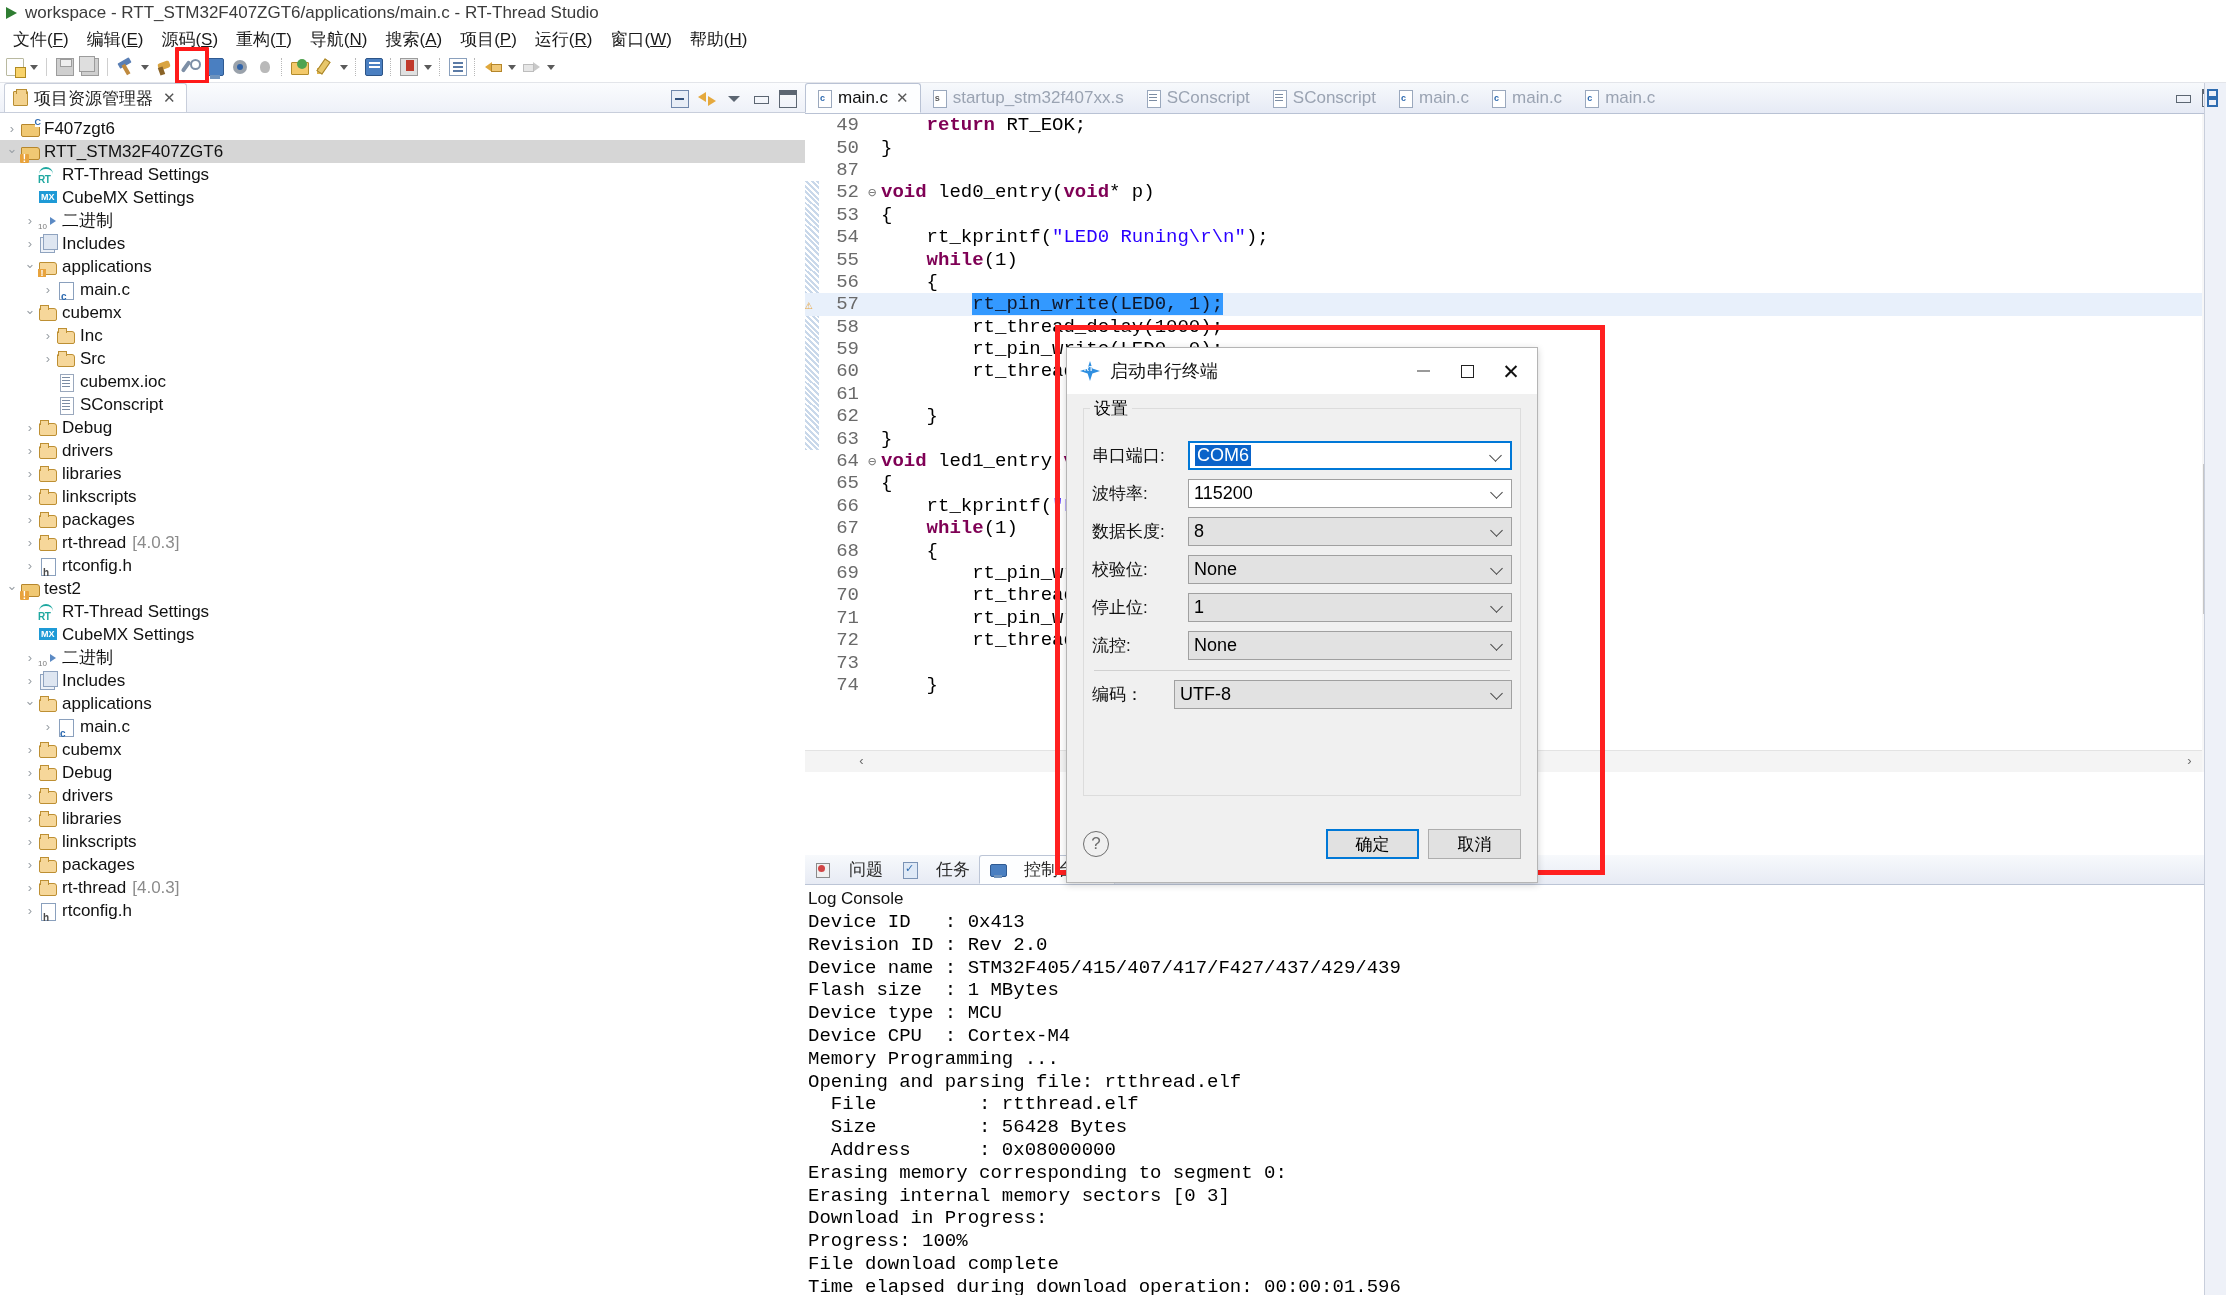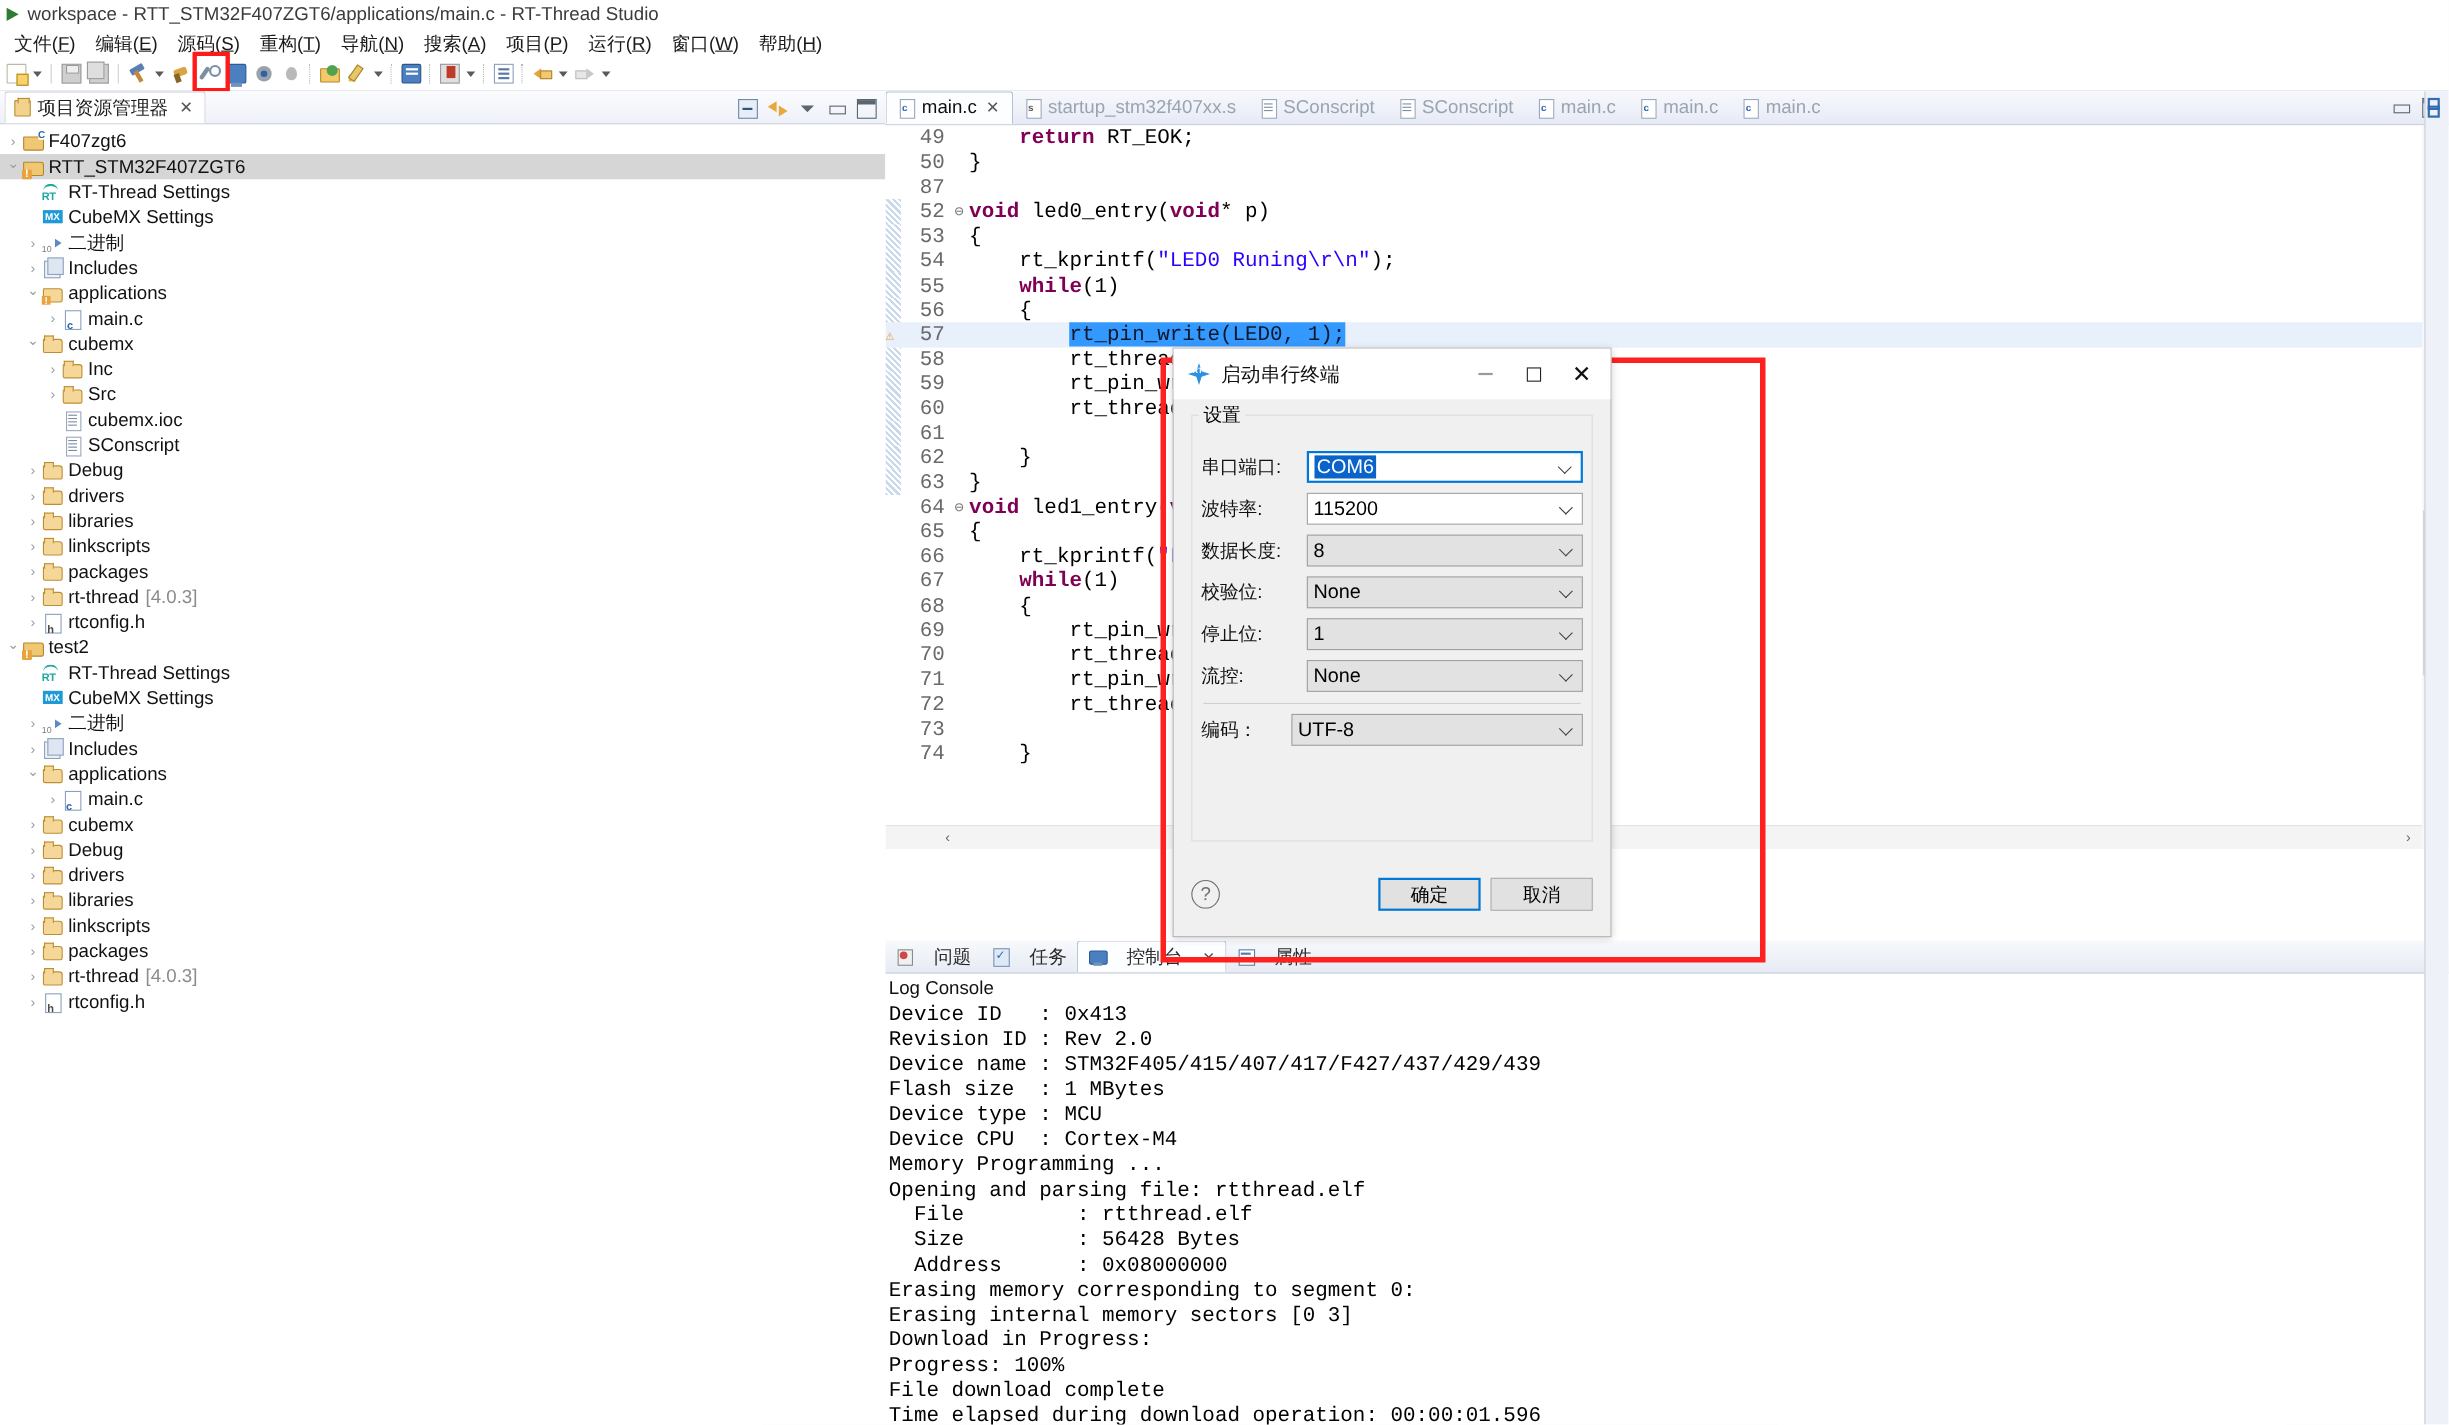--- a/index.html
+++ b/index.html
@@ -219,21 +219,21 @@
   .fr-ic { position:absolute; left:2px; top:6px; width:18px; height:18px;}
   .fr-ic::before{content:"";position:absolute;left:0;top:0;width:7px;height:7px;border:2px solid #2f6cb0;}
   .fr-ic::after{content:"";position:absolute;left:0;bottom:0;width:7px;height:7px;border:2px solid #2f6cb0;}
 
   
   .redbox {
     position:absolute; left:1055px; top:325px; width:550px; height:550px;
     border:5px solid #ff2020; background:transparent; z-index:40;
   }
   .dialog {
-    position:absolute; left:1066px; top:316px; width:399px; height:536px;
+    position:absolute; left:1066px; top:347px; width:472px; height:536px;
     background:#f0f0f0; border:1px solid #b5b5b5; z-index:50;
     box-shadow: 0 2px 7px rgba(0,0,0,.18);
     font-size:17px;
   }
   .dlg-title { height:46px; background:#fff; display:flex; align-items:center; padding:0 4px 0 12px;}
   .dlg-logo { width:22px;height:22px;position:relative;flex:none;margin-right:9px;}
   .dlg-logo::before{content:"";position:absolute;left:1px;top:1px;width:20px;height:20px;background:#2f8fe0;
      clip-path: polygon(50% 0%, 62% 38%, 100% 50%, 62% 62%, 50% 100%, 38% 62%, 0% 50%, 38% 38%);}
   .dlg-logo::after{content:"RT";position:absolute;left:5px;top:5px;font-size:7px;color:#fff;font-weight:bold;}
   .dlg-title .t { font-size:18px; color:#111; }

